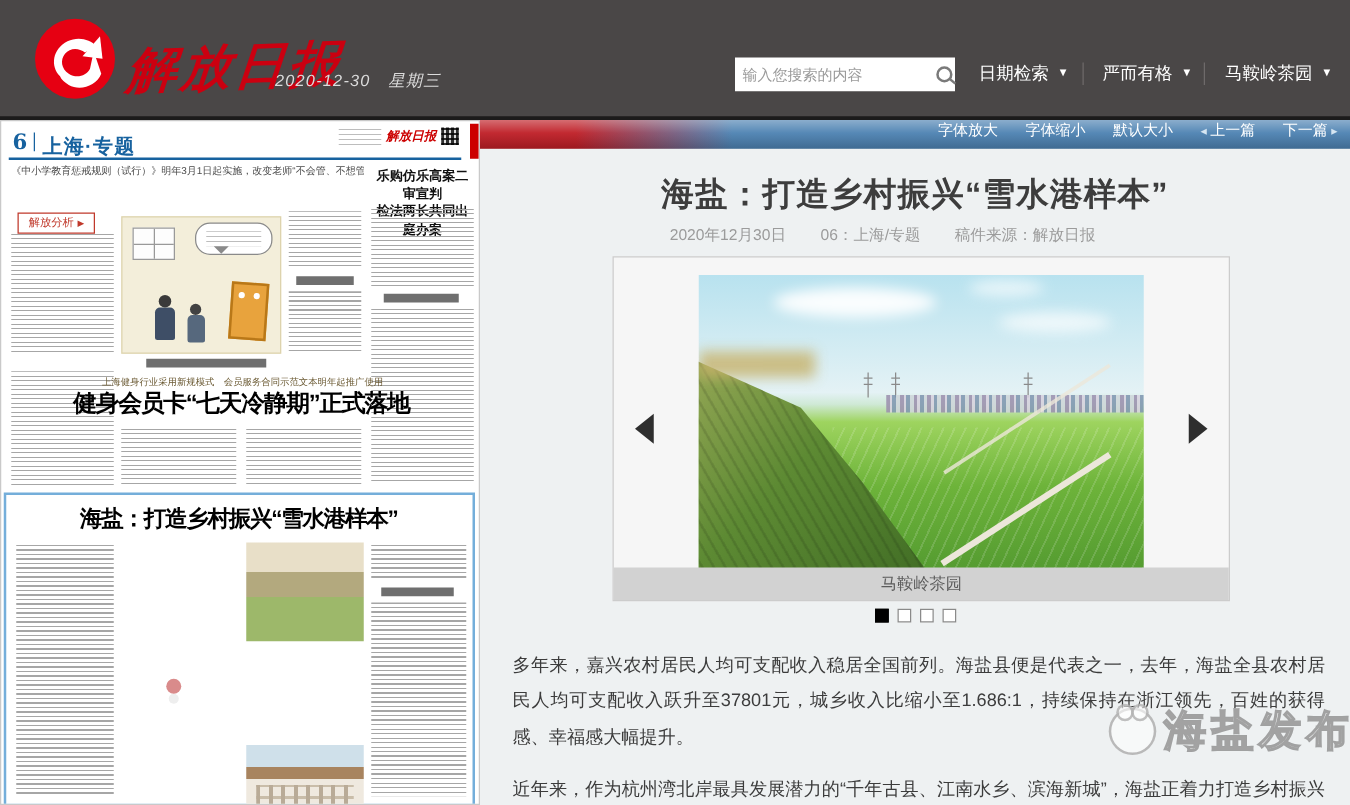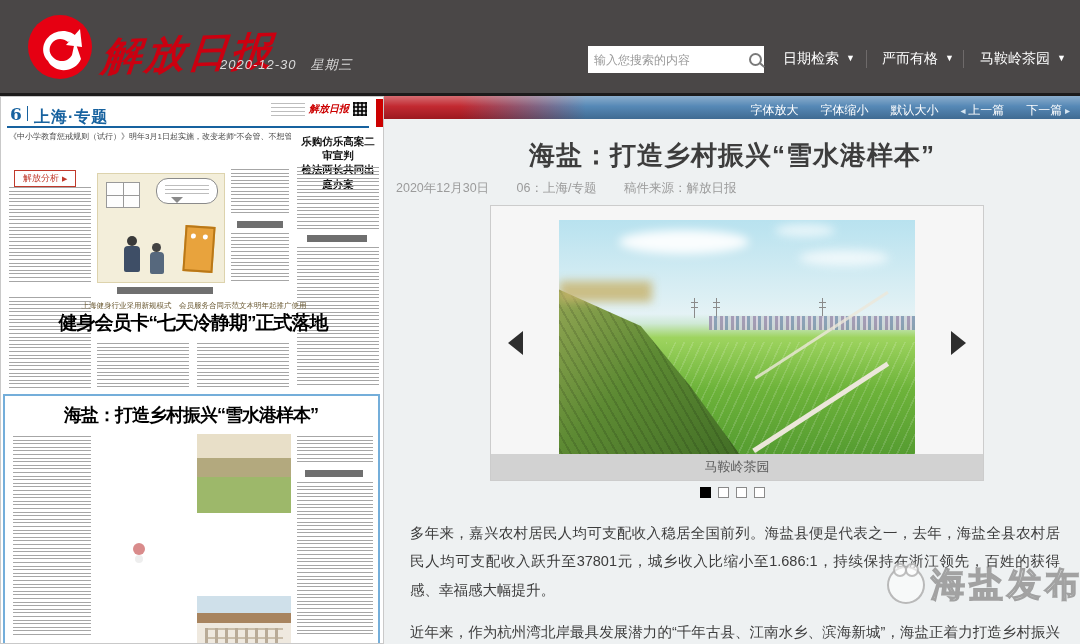--- a/index.html
+++ b/index.html
@@ -69,27 +69,27 @@
   .ph-bl::after { content:""; position:absolute; left:34px; top:26px; width:12px; height:12px; border-radius:50%; background:#d98b8b; box-shadow:0 10px 0 -2px #eee; }
   .ph-br { background:linear-gradient(180deg,#cfe0ea 0 22%,#a8845f 22% 34%,#efe9df 34% 100%); position:relative; }
   .ph-br::after { content:""; position:absolute; left:8px; top:32px; right:8px; bottom:10px; background:repeating-linear-gradient(90deg,#b9ab97 0 3px,transparent 3px 10px),repeating-linear-gradient(180deg,#c9bda9 0 2px,transparent 2px 9px); }
   .ph-row { background-image:repeating-linear-gradient(115deg,rgba(255,255,255,.25) 0 1px,transparent 1px 6px); }
 
   
   #articlePanel { position:absolute; left:384px; top:96px; width:696px; height:548px; background:#eef1f2; }
   .toolbar { position:absolute; left:0; top:0; width:696px; height:23px;
     background:linear-gradient(180deg,rgba(255,255,255,.35) 0,rgba(255,255,255,.05) 45%,rgba(0,0,0,.18) 100%),
                linear-gradient(90deg,#bf1e26 0%,#bf1e26 11%,#4d82b2 29%,#4d82b2 100%);
-    display:flex; align-items:flex-end; justify-content:flex-end; gap:22px; padding-right:10px; }
+    display:flex; align-items:flex-start; justify-content:flex-end; gap:22px; padding-right:10px; }
   .tb-link { font-size:12px; color:#fff; cursor:pointer; white-space:nowrap; }
   .tb-nav { font-size:12px; color:#fff; cursor:pointer; white-space:nowrap; }
   .tb-arrow { font-size:10px; color:#d6e6f2; }
 
   .art-title { position:absolute; left:0; top:42px; width:696px; text-align:center; font-size:26px; font-weight:bold; color:#3d3d3d; letter-spacing:1px; }
-  .art-meta { position:absolute; left:0; top:84px; width:644px; text-align:left; font-size:12.5px; color:#9b9b9b; }
+  .art-meta { position:absolute; left:0; top:84px; width:644px; text-align:center; font-size:12.5px; color:#9b9b9b; }
   .art-meta span { margin:0 12px; }
 
   .carousel { position:absolute; left:106px; top:109px; width:494px; height:276px; background:#f6f6f6; border:1px solid #cccccc; }
   .car-photo { position:absolute; left:68px; top:14px; width:356px; height:235px; overflow:hidden; background:linear-gradient(180deg,#b8e2ef 0%,#e4f2f5 40%,#cfe9d6 44%,#9ed45f 50%,#6db33a 72%,#559c31 100%); }
   .cloud { position:absolute; background:rgba(255,255,255,.92); border-radius:50%; filter:blur(5px); }
   .village { position:absolute; left:42%; right:0; top:41%; height:14px; opacity:.85; filter:blur(.4px);
     background:repeating-linear-gradient(90deg,#9b8fae 0 3px,#d8d2e0 3px 5px,#7e95b0 5px 8px,#cfd6db 8px 11px); }
   .hill { position:absolute; left:-8px; top:28%; width:56%; height:78%; background:linear-gradient(135deg,#97a857 0%,#5d8a33 45%,#3f6b24 100%); clip-path:polygon(0 0,45% 22%,70% 55%,100% 100%,0 100%);
     background-image:repeating-linear-gradient(60deg,rgba(0,0,0,.12) 0 2px,transparent 2px 8px),linear-gradient(135deg,#97a857 0%,#5d8a33 45%,#3f6b24 100%); }
   .hill-lit { position:absolute; left:0; top:26%; width:26%; height:9%; background:#c7b26a; filter:blur(5px); opacity:.8; }

